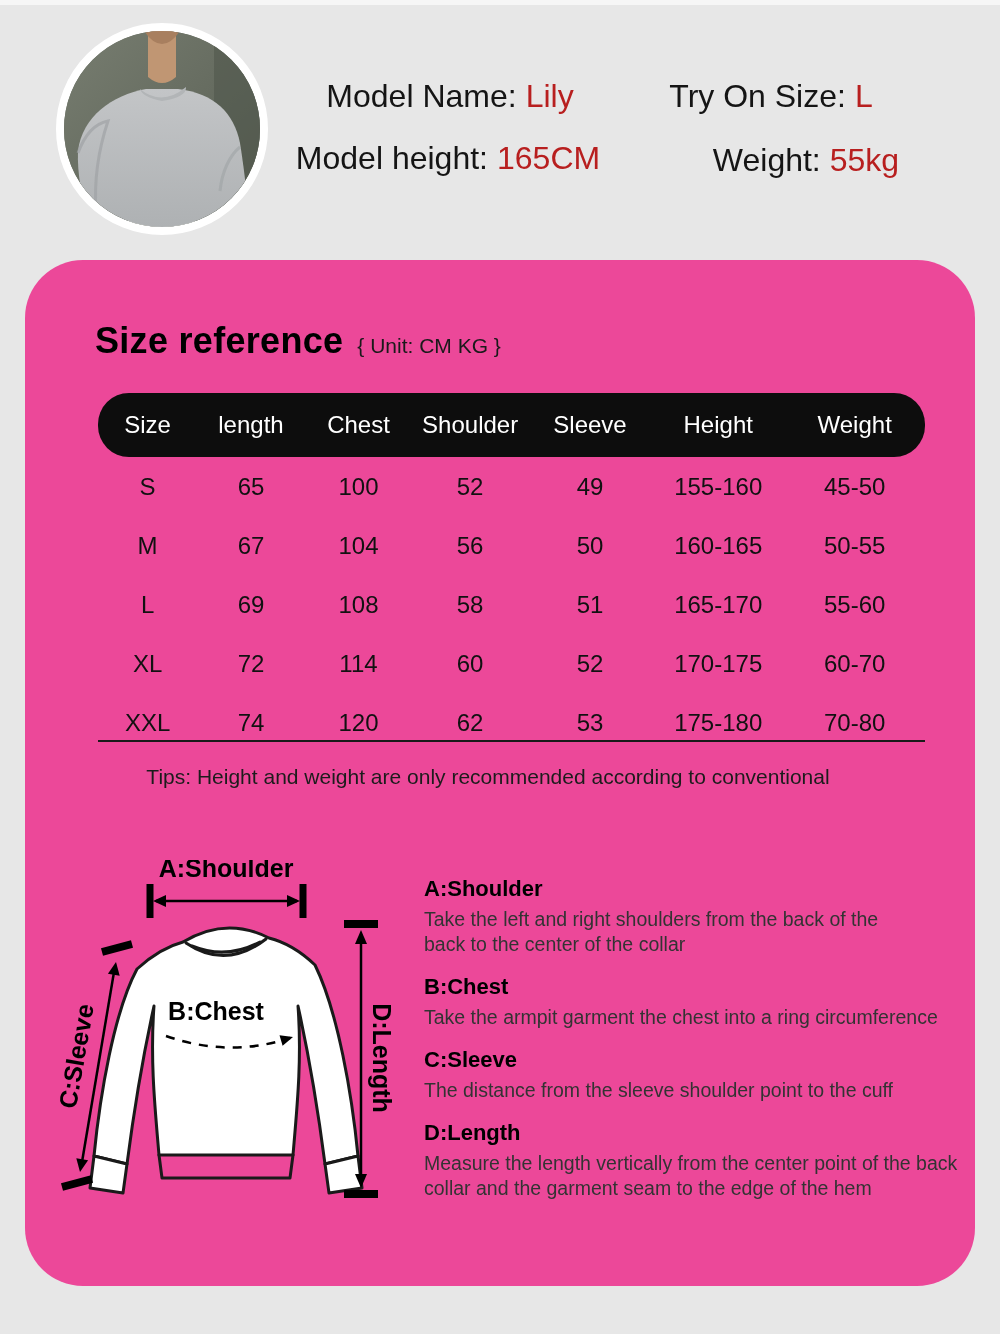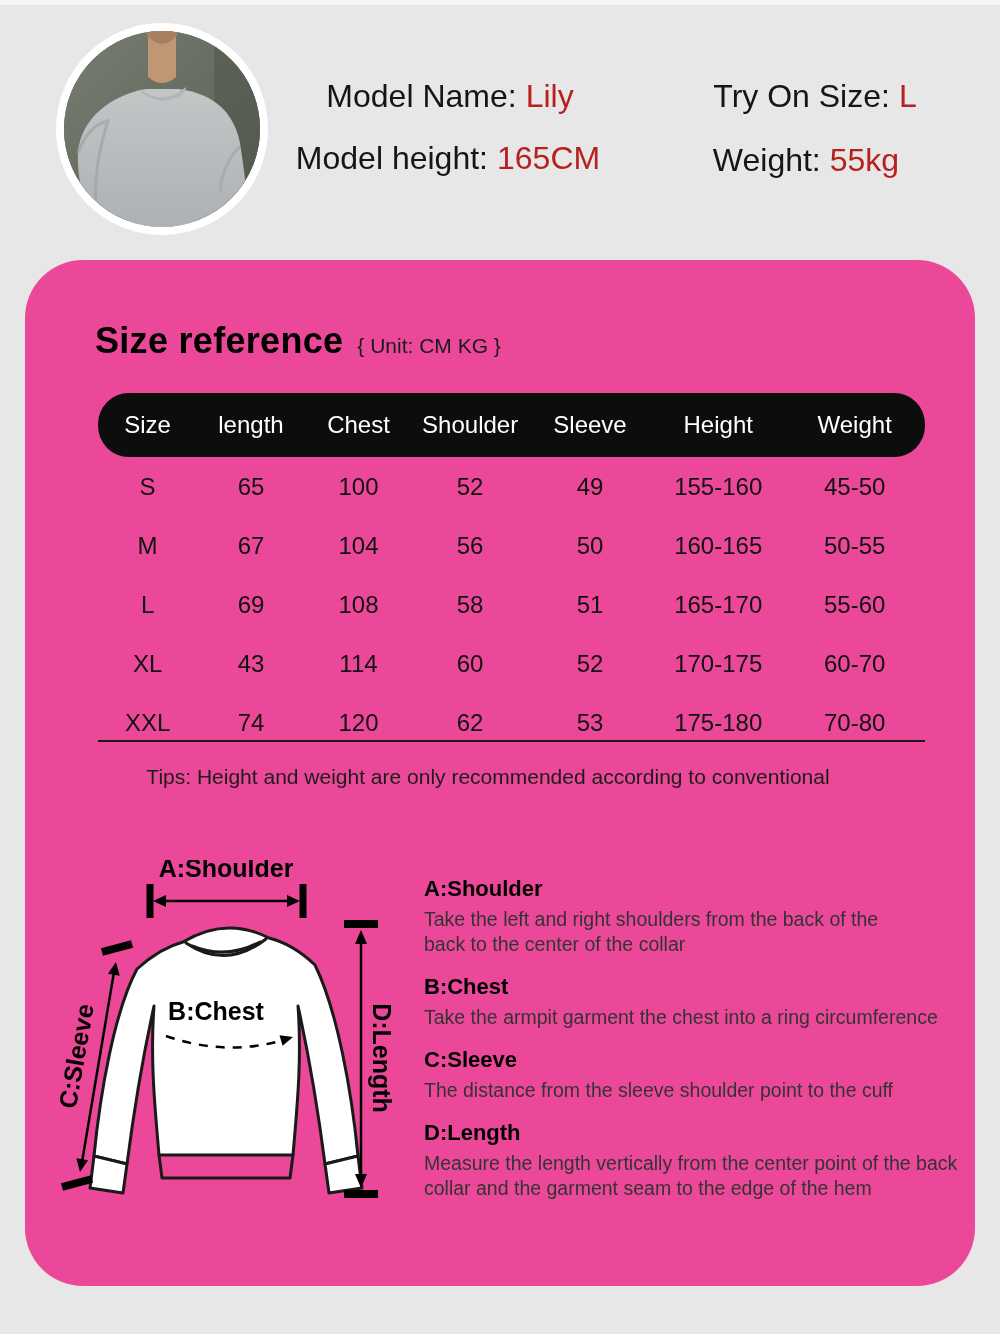--- a/index.html
+++ b/index.html
@@ -16,21 +16,21 @@
     position:absolute; left:56px; top:23px; width:196px; height:196px;
     border:8px solid #ffffff; border-radius:50%; overflow:hidden;
     background:#676d61;
   }
   .info-item {
     position:absolute; white-space:nowrap; font-size:32px;
     transform:translate(-50%,-50%); color:#151515;
   }
   .info-item .red { color:#b81f1f; margin-left:9px; }
   .pos-name   { left:450px; top:96px; }
-  .pos-tryon  { left:815px; top:96px; }
+  .pos-tryon  { left:771px; top:96px; }
   .pos-height { left:448px; top:158px; }
   .pos-weight { left:806px; top:160px; }
 
   
   .card {
     position:absolute; left:25px; top:260px; width:950px; height:1026px;
     background:#ec4899; border-radius:58px;
   }
   .sr-heading { position:absolute; left:70px; top:60px; display:flex; align-items:baseline; }
   .sr-title { font-size:36px; font-weight:bold; color:#000; letter-spacing:.3px; }
@@ -162,21 +162,21 @@
         <td>L</td>
         <td>69</td>
         <td>108</td>
         <td>58</td>
         <td>51</td>
         <td>165-170</td>
         <td>55-60</td>
       </tr>
       <tr>
         <td>XL</td>
-        <td>43</td>
+        <td>72</td>
         <td>114</td>
         <td>60</td>
         <td>52</td>
         <td>170-175</td>
         <td>60-70</td>
       </tr>
       <tr>
         <td>XXL</td>
         <td>74</td>
         <td>120</td>

